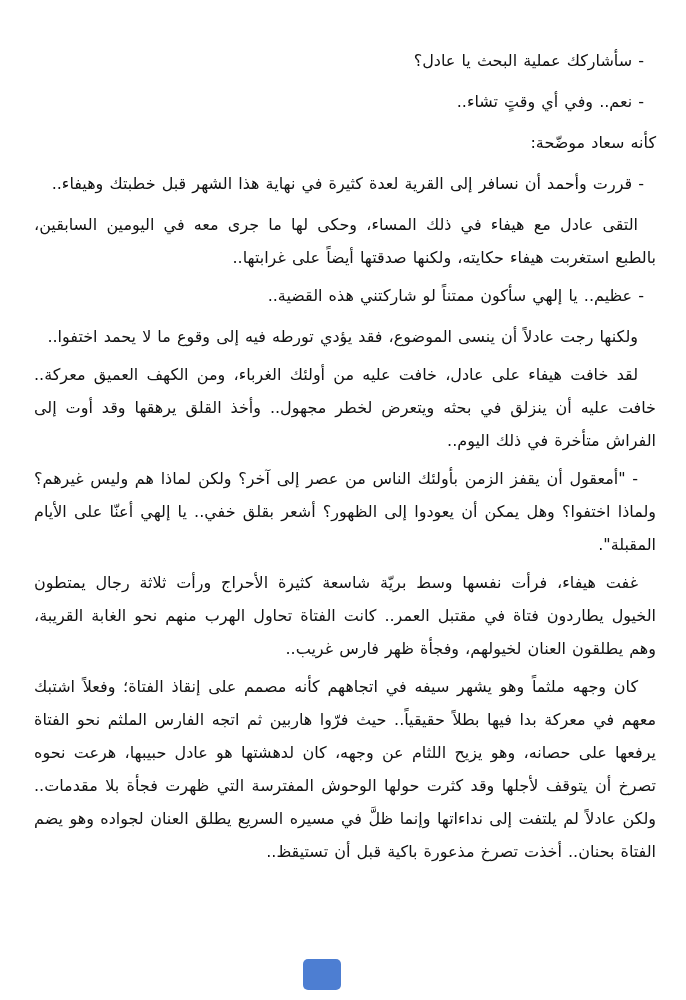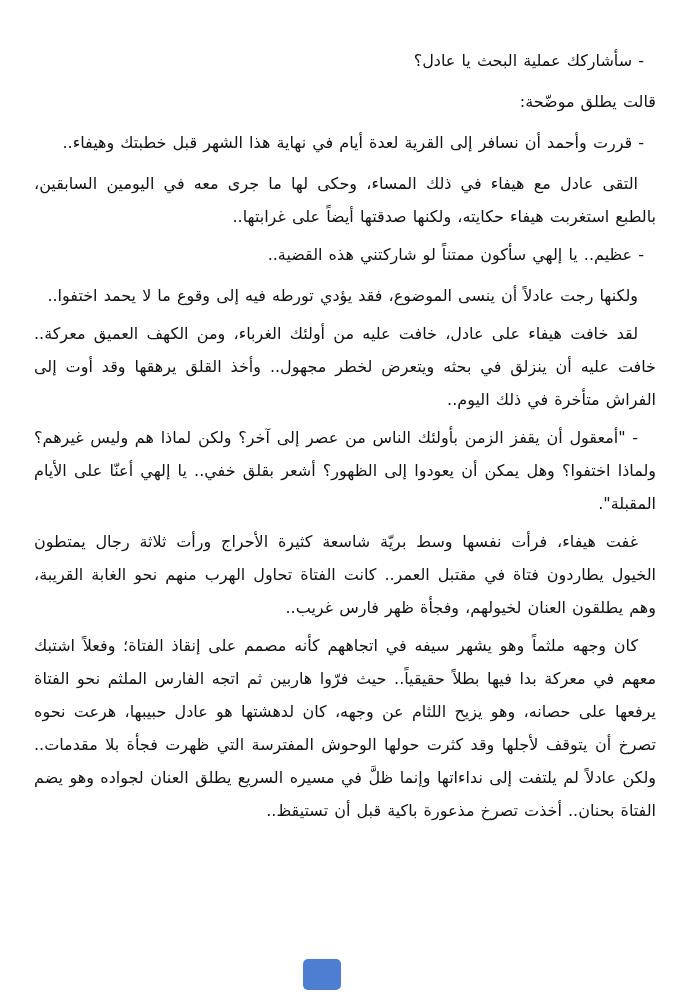--- a/index.html
+++ b/index.html
@@ -53,22 +53,23 @@
     background: #4d7ed2;
     border-radius: 5px;
   }
 </style>
 </head>
 <body>
 
 <div class="page">
   <div class="text-block" id="text-block">
       <div class="para dialogue">- سأشاركك عملية البحث يا عادل؟</div>
-      <div class="para narration">قالت يطلق موضّحة:</div>
-      <div class="para dialogue">- قررت وأحمد أن نسافر إلى القرية لعدة أيام في نهاية هذا الشهر قبل خطبتك وهيفاء..</div>
+      <div class="para dialogue">- نعم.. وفي أي وقتٍ تشاء..</div>
+      <div class="para narration">كأنه سعاد موضّحة:</div>
+      <div class="para dialogue">- قررت وأحمد أن نسافر إلى القرية لعدة كثيرة في نهاية هذا الشهر قبل خطبتك وهيفاء..</div>
       <div class="para body">التقى عادل مع هيفاء في ذلك المساء، وحكى لها ما جرى معه في اليومين السابقين، بالطبع استغربت هيفاء حكايته، ولكنها صدقتها أيضاً على غرابتها..</div>
       <div class="para dialogue">- عظيم.. يا إلهي سأكون ممتناً لو شاركتني هذه القضية..</div>
       <div class="para body">ولكنها رجت عادلاً أن ينسى الموضوع، فقد يؤدي تورطه فيه إلى وقوع ما لا يحمد اختفوا..</div>
       <div class="para body">لقد خافت هيفاء على عادل، خافت عليه من أولئك الغرباء، ومن الكهف العميق معركة.. خافت عليه أن ينزلق في بحثه ويتعرض لخطر مجهول.. وأخذ القلق يرهقها وقد أوت إلى الفراش متأخرة في ذلك اليوم..</div>
       <div class="para body">- "أمعقول أن يقفز الزمن بأولئك الناس من عصر إلى آخر؟ ولكن لماذا هم وليس غيرهم؟ ولماذا اختفوا؟ وهل يمكن أن يعودوا إلى الظهور؟ أشعر بقلق خفي.. يا إلهي أعنّا على الأيام المقبلة".</div>
       <div class="para body">غفت هيفاء، فرأت نفسها وسط بريّة شاسعة كثيرة الأحراج ورأت ثلاثة رجال يمتطون الخيول يطاردون فتاة في مقتبل العمر.. كانت الفتاة تحاول الهرب منهم نحو الغابة القريبة، وهم يطلقون العنان لخيولهم، وفجأة ظهر فارس غريب..</div>
       <div class="para body">كان وجهه ملثماً وهو يشهر سيفه في اتجاههم كأنه مصمم على إنقاذ الفتاة؛ وفعلاً اشتبك معهم في معركة بدا فيها بطلاً حقيقياً.. حيث فرّوا هاربين ثم اتجه الفارس الملثم نحو الفتاة يرفعها على حصانه، وهو يزيح اللثام عن وجهه، كان لدهشتها هو عادل حبيبها، هرعت نحوه تصرخ أن يتوقف لأجلها وقد كثرت حولها الوحوش المفترسة التي ظهرت فجأة بلا مقدمات.. ولكن عادلاً لم يلتفت إلى نداءاتها وإنما ظلَّ في مسيره السريع يطلق العنان لجواده وهو يضم الفتاة بحنان.. أخذت تصرخ مذعورة باكية قبل أن تستيقظ..</div>
     </div>
   <div class="publisher-badge"></div>
 </div>

